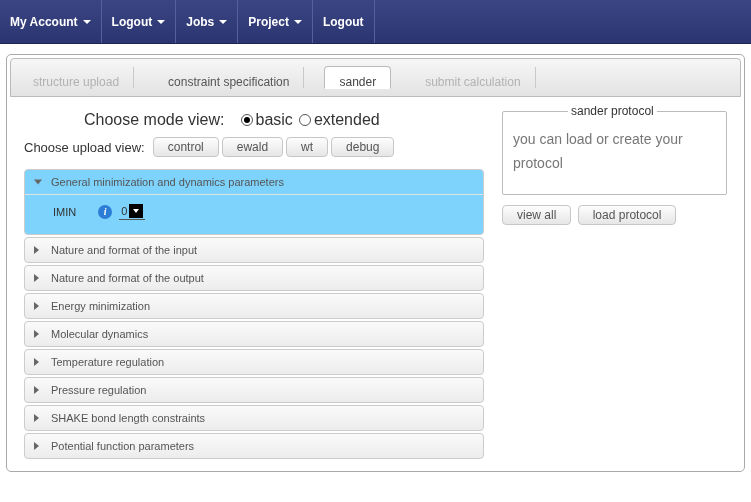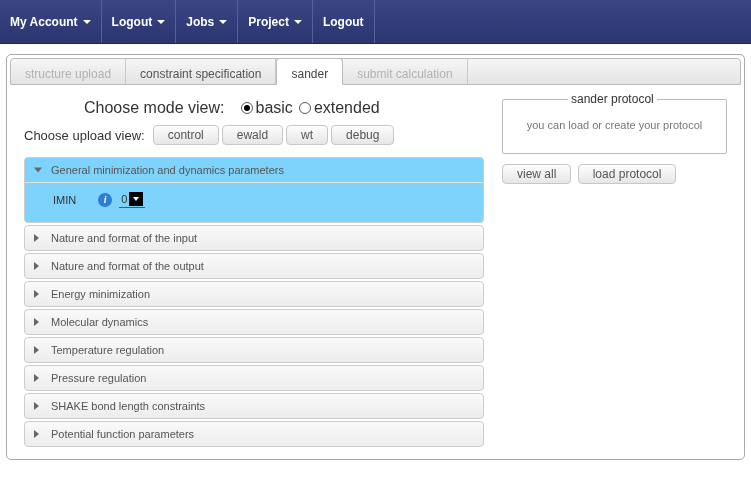--- a/index.html
+++ b/index.html
@@ -44,23 +44,24 @@
     border-radius: 5px;
     padding: 3px 3px 10px 3px;
     background: #fff;
   }
   
   .tabstrip {
     display: flex;
     background: linear-gradient(#f6f6f6,#e3e3e3);
     border: 1px solid #bbb;
     border-radius: 4px 4px 0 0;
-    padding: 0;
+    padding: 8px;
     position: relative;
-    height: 27px;
+    height: 39px;
+    gap: 20px;
   }
   .tab {
     padding: 8px 14px;
     color: #555;
     border-right: 1px solid #c9c9c9;
     cursor: pointer;
     font-size: 12px;
     white-space: nowrap;
   }
   .tab.disabled { color: #b2b2b2; }
@@ -220,23 +221,23 @@
   .proto-legend {
     position:absolute;
     top:-8px; left:26px;
     background:#fff;
     font-size:12px;
     color:#333;
     padding:0 3px;
     margin-left:39px;
   }
   .proto-msg {
-    font-size:11px;
+    font-size:14px;
     color:#777;
-    text-align:center;
+    text-align:left;
     line-height:1.7;
   }
   .proto-btns { margin-top:10px; }
 </style>
 </head>
 <body>
 
 <div class="navbar">
   <div class="nav-item">
     <span>My Account</span>

